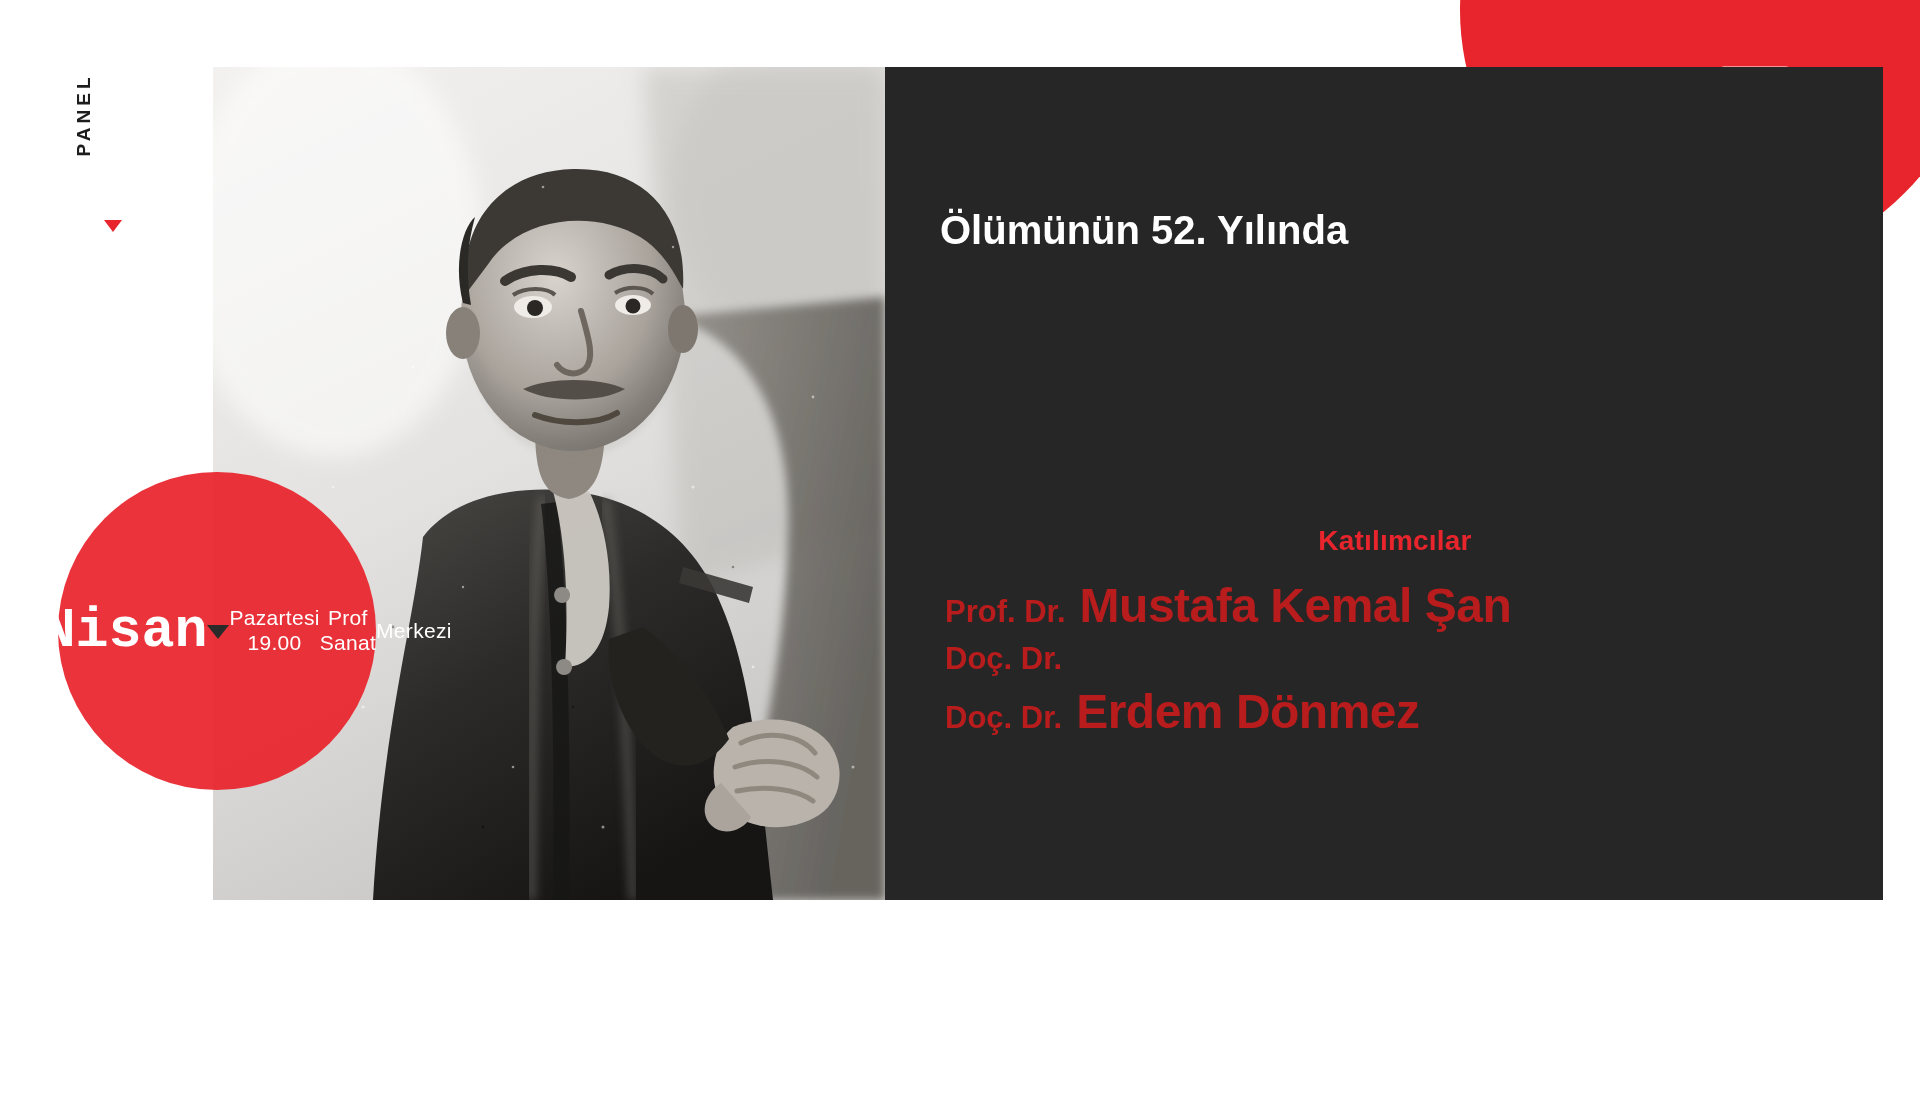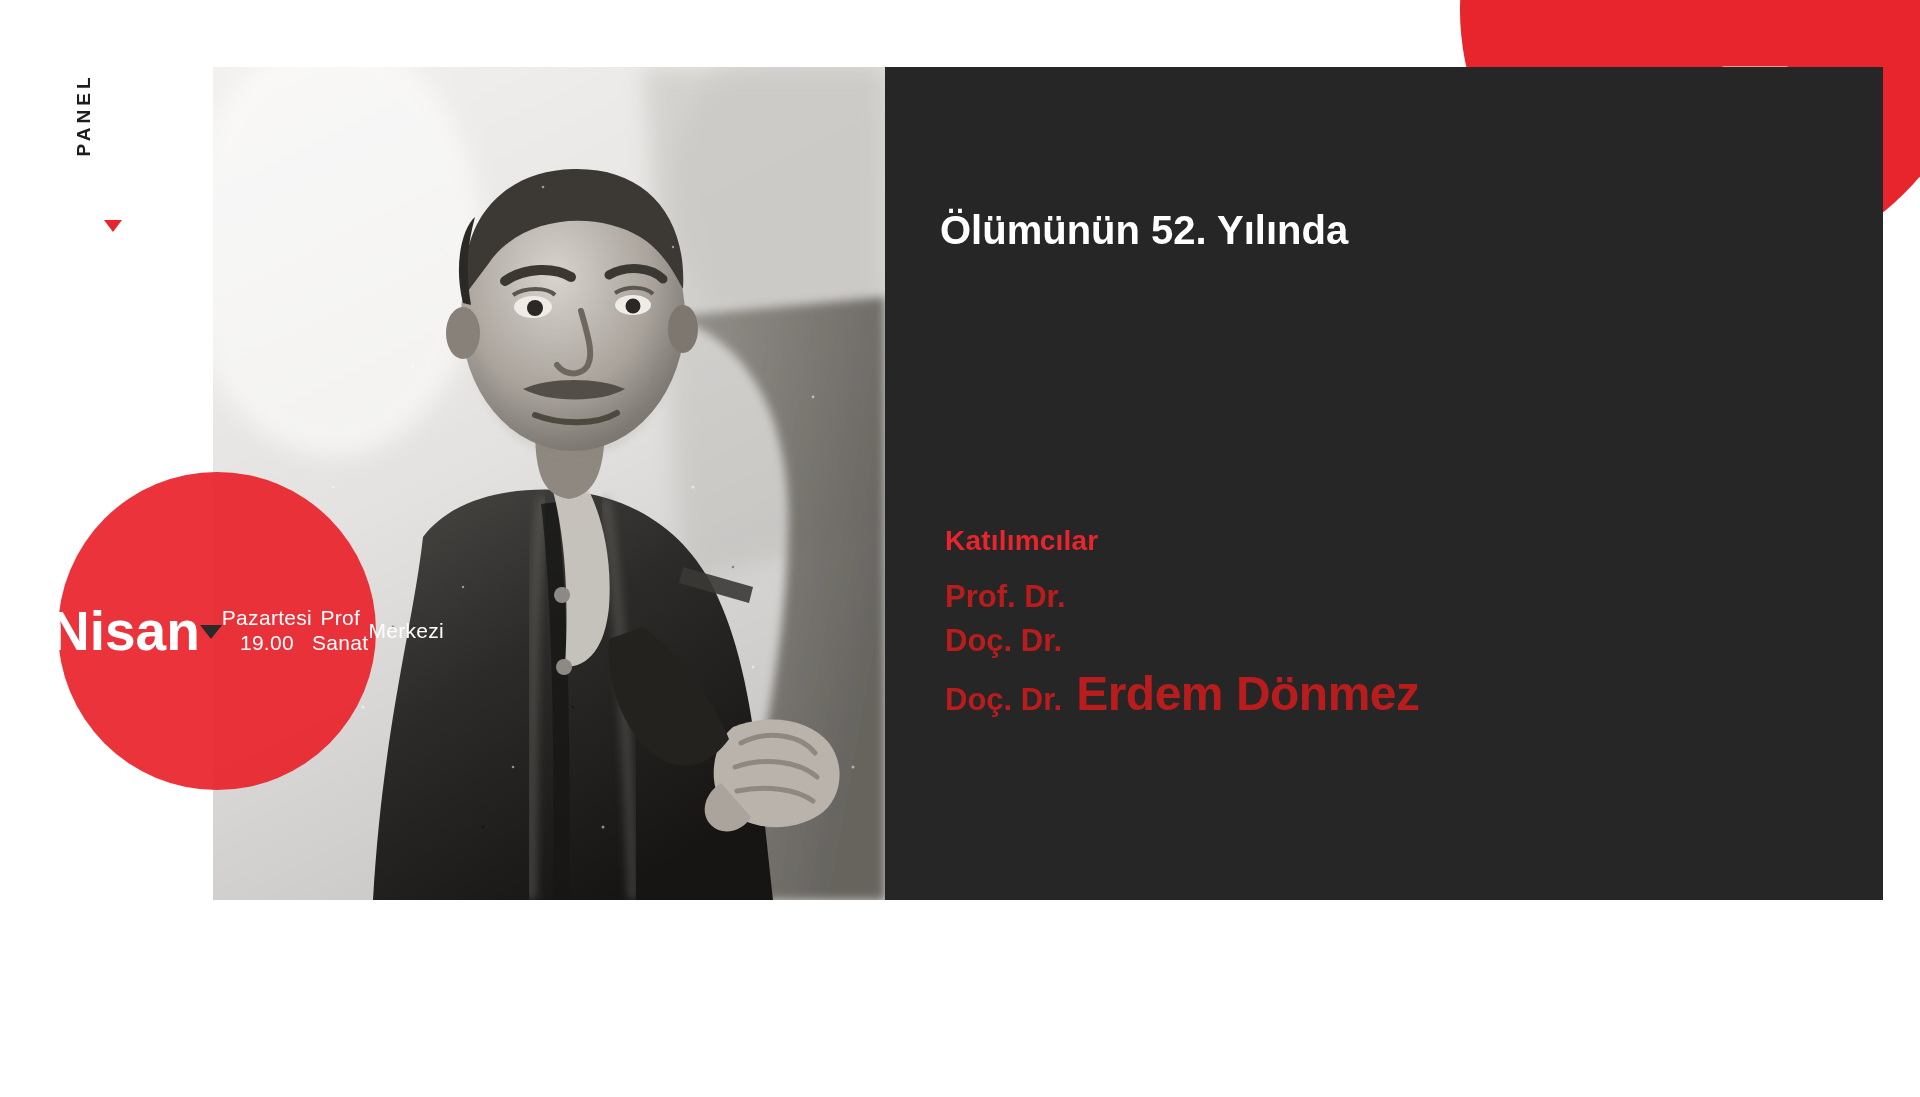--- a/index.html
+++ b/index.html
@@ -30,34 +30,34 @@
   
   .photo{position:absolute;left:213px;top:67px;width:672px;height:833px;overflow:hidden;
     background:#cfcfcf;}
   .photo svg{display:block;}
 
   
   .date-circle{position:absolute;left:58px;top:472px;width:318px;height:318px;border-radius:50%;
     background:rgba(232,36,44,0.93);display:flex;align-items:center;
     justify-content:center;color:#ffffff;text-align:center;}
   .date-day{font-size:54px;font-weight:700;line-height:0.95;letter-spacing:0px;}
-  .date-month{font-size:55px;font-weight:700;line-height:1.05;letter-spacing:0px;margin-top:2px;}
+  .date-month{font-size:55px;font-weight:700;line-height:1.05;letter-spacing:0px;margin-top:2px;font-family:Liberation Mono, monospace;}
   .date-tri{width:0;height:0;border-left:11px solid transparent;border-right:11px solid transparent;
     border-top:14px solid #2a2a2a;margin:6px 0 4px 0;}
   .date-line{font-size:21px;font-weight:400;line-height:1.18;letter-spacing:0.3px;}
 
   
   .right-block{position:absolute;left:940px;top:210px;width:880px;}
   .pre-title{font-size:40px;font-weight:700;color:#ffffff;letter-spacing:0px;line-height:1;}
   .main-title{font-size:105px;font-weight:700;color:#e8242c;letter-spacing:-1px;
     line-height:1.05;margin-top:6px;}
 
   .speakers{position:absolute;left:945px;top:525px;width:900px;}
   .speakers-heading{font-size:28px;font-weight:700;color:#e8242c;letter-spacing:0.2px;
-    margin-bottom:22px;}
+    margin-bottom:22px;text-align:center;}
   .sp-row{display:flex;align-items:baseline;color:#b91c1c;margin-bottom:8px;}
   .sp-title{font-size:31px;font-weight:700;letter-spacing:0px;margin-right:14px;}
   .sp-name{font-size:48px;font-weight:700;letter-spacing:-0.5px;line-height:1.12;}
 
   
   .footer{position:absolute;left:0;top:900px;width:1920px;height:197px;background:#ffffff;}
 </style>
 </head>
 <body>
 
@@ -213,20 +213,21 @@
 
   <div class="right-block">
     <div class="pre-title">Ölümünün 52. Yılında</div>
   </div>
 
   <div class="speakers">
     <div class="speakers-heading">Katılımcılar</div>
 
     <div class="sp-row">
       <span class="sp-title">Prof. Dr.</span>
+      <span class="sp-name">Mustafa Kemal Şan</span>
     </div>
     <div class="sp-row">
       <span class="sp-title">Doç. Dr.</span>
     </div>
     <div class="sp-row">
       <span class="sp-title">Doç. Dr.</span>
       <span class="sp-name">Erdem Dönmez</span>
     </div>
   </div>
 

